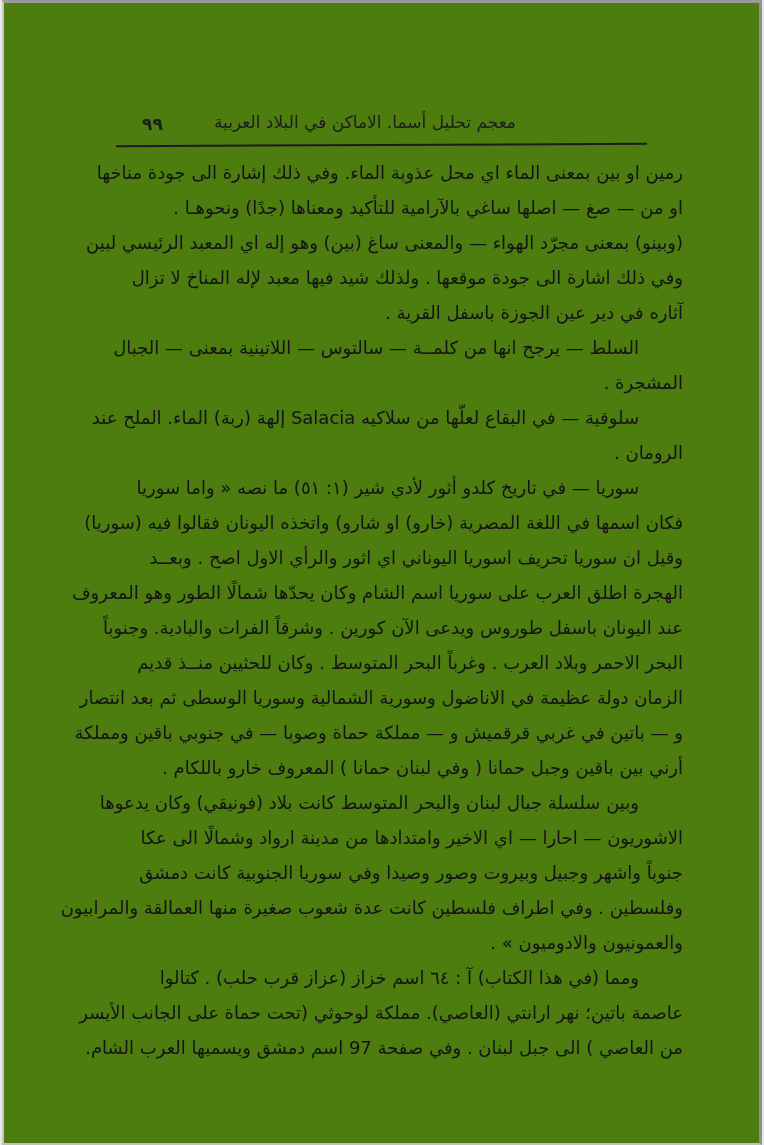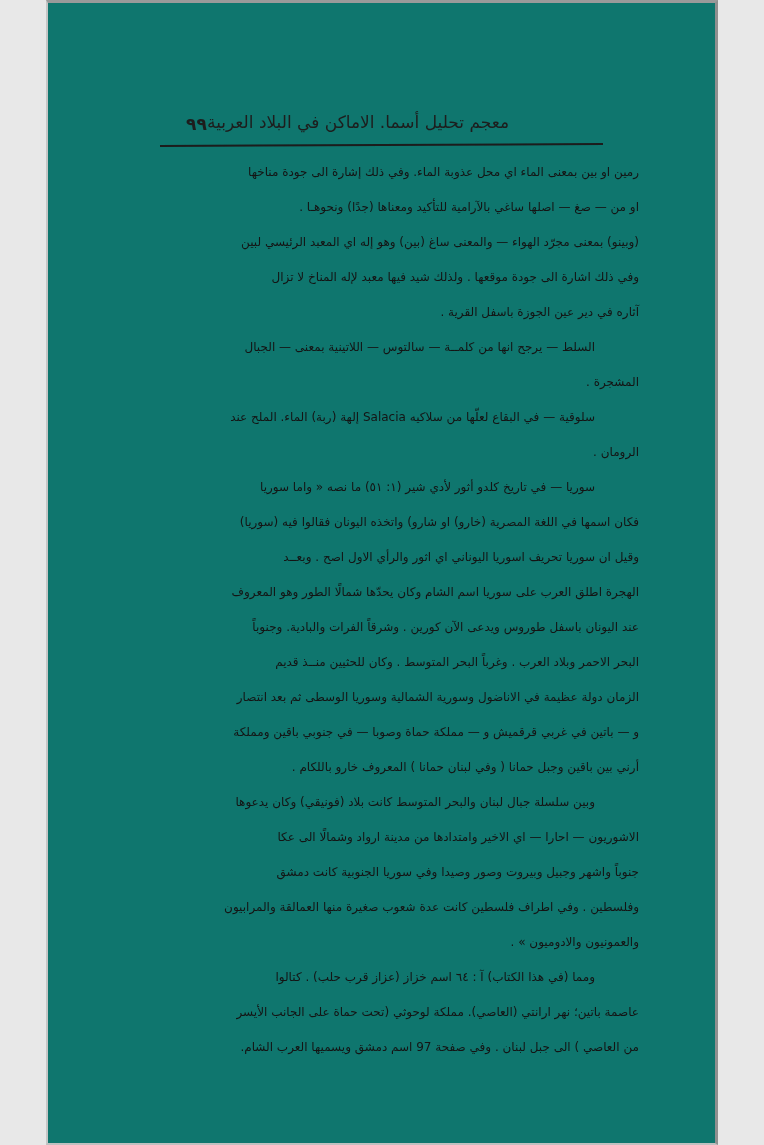--- a/index.html
+++ b/index.html
@@ -3,24 +3,24 @@
 <meta charset="utf-8">
 <style>
   html, body {
     margin: 0;
     padding: 0;
     background: #e8e8e8;
     font-family: "DejaVu Sans", sans-serif;
   }
   .scan-page {
     position: relative;
-    width: 672px;
+    width: 760px;
     height: 1145px;
     margin: 0 auto;
-    background: #0f766e;
+    background: #4d7c0f;
     border-top: 3px solid #9a9a9a;
     border-right: 3px solid #8f8f8f;
     border-left: 2px solid #c6c6c6;
     border-bottom: 2px solid #c0c0c0;
     box-sizing: border-box;
     overflow: hidden;
     color: #161616;
   }
   
   .running-head {
@@ -61,21 +61,21 @@
     box-shadow: 0 2px 0 -1px rgba(28,28,28,0.35);
     transform: rotate(-0.25deg);
   }
   
   .body-text {
     position: absolute;
     top: 152px;
     left: 92px;
     right: 76px;
     direction: rtl;
-    font-size: 12px;
+    font-size: 18px;
     line-height: 35px;
     color: #141414;
     text-rendering: optimizeLegibility;
   }
   .line {
     height: 35px;
     overflow: visible;
     white-space: nowrap;
     text-align: justify;
     text-align-last: justify;

